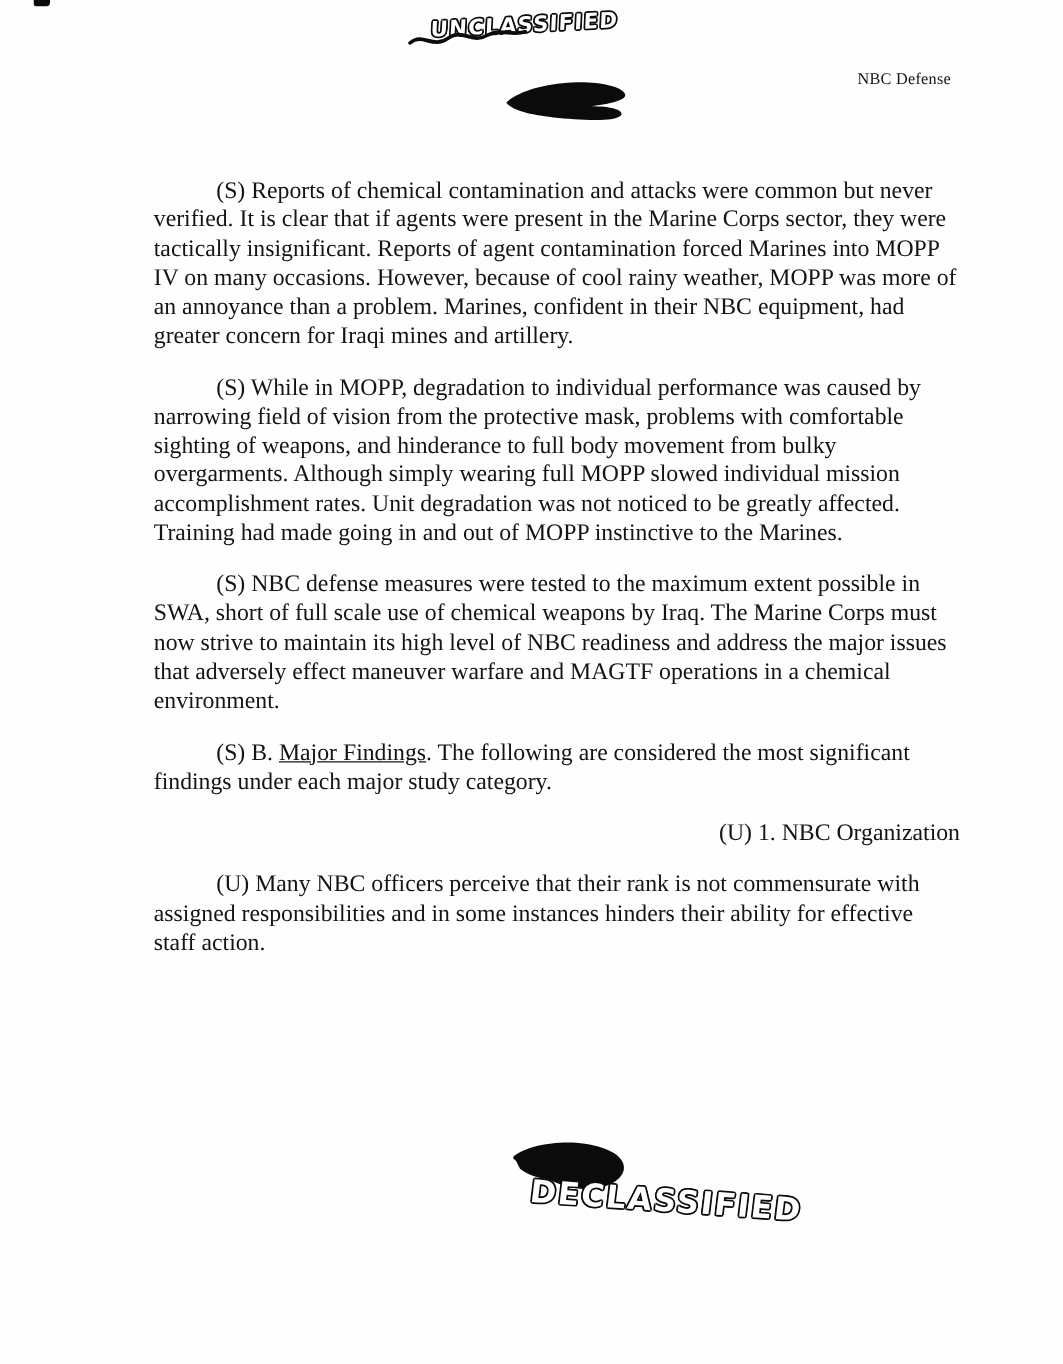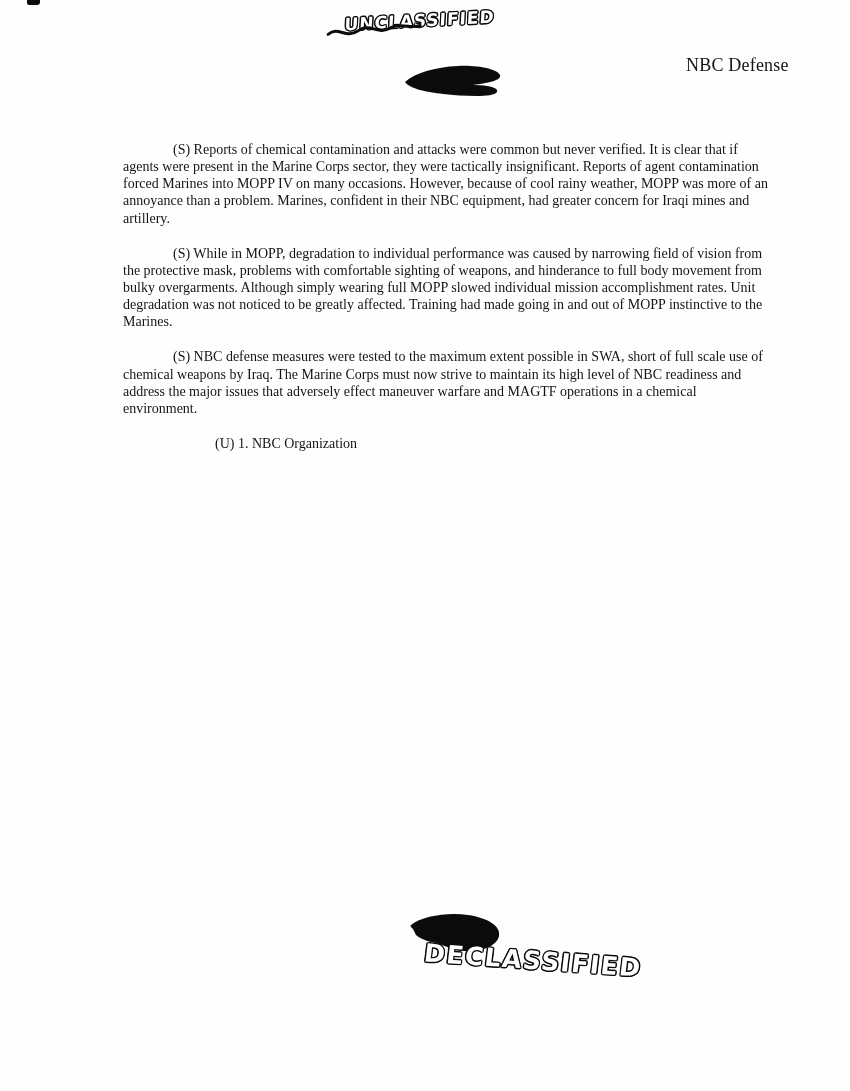--- a/index.html
+++ b/index.html
@@ -55,21 +55,21 @@
   .top-stamp svg.strike {
     position: absolute;
     left: -18px;
     top: 2px;
     pointer-events: none;
   }
   .header-label {
     position: absolute;
     left: 686px;
     top: 55px;
-    font-size: 18px;
+    font-size: 13px;
     letter-spacing: 0.2px;
   }
   .scribble-top {
     position: absolute;
     left: 403px;
     top: 62px;
   }
   .scribble-bottom {
     position: absolute;
     left: 408px;
@@ -84,32 +84,33 @@
   .declassified .stamp-text {
     font-size: 25px;
     letter-spacing: 1.5px;
   }
   
   .content {
     position: absolute;
     left: 123px;
     top: 141px;
     width: 645px;
-    font-size: 14px;
+    font-size: 19px;
     line-height: 1.225;
     text-align: left;
   }
   .para {
     margin: 0 0 18px 0;
     text-indent: 50px;
   }
   .heading {
     margin: 0 0 18px 0;
     padding-left: 92px;
     text-indent: 0;
+    text-align: right;
   }
   .u {
     text-decoration: underline;
   }
 </style>
 </head>
 <body>
 
 <div class="page">
 
@@ -125,21 +126,23 @@
   <div class="header-label">NBC Defense</div>
 
   <svg class="scribble-top" width="100" height="38" viewBox="0 0 100 38">
     <path d="M2,20 C 12,11 32,5 55,4 C 75,3 94,7 97,13 C 99,18 86,21 70,23 C 86,23 96,26 94,30 C 90,36 60,34 40,32 C 24,30 7,27 2,20 Z" fill="#0b0b0b"></path>
   </svg>
 
   <main class="content">
     <p class="para">(S) Reports of chemical contamination and attacks were common but never verified.  It is clear that if agents were present in the Marine Corps sector, they were tactically insignificant.  Reports of agent contamination forced Marines into MOPP IV on many occasions.  However, because of cool rainy weather, MOPP was more of an annoyance than a problem.  Marines, confident in their NBC equipment, had greater concern for Iraqi mines and artillery.</p>
     <p class="para">(S) While in MOPP, degradation to individual performance was caused by narrowing field of vision from the protective mask, problems with comfortable sighting of weapons, and hinderance to full body movement from bulky overgarments.  Although simply wearing full MOPP slowed individual mission accomplishment rates.  Unit degradation was not noticed to be greatly affected.  Training had made going in and out of MOPP instinctive to the Marines.</p>
     <p class="para">(S) NBC defense measures were tested to the maximum extent possible in SWA, short of full scale use of chemical weapons by Iraq.  The Marine Corps must now strive to maintain its high level of NBC readiness and address the major issues that adversely effect maneuver warfare and MAGTF operations in a chemical environment.</p>
+    <p class="para"><span>(S) B.  </span><span class="u">Major Findings</span><span>. The following are considered the most significant findings under each major study category.</span></p>
     <p class="heading">(U) 1.  NBC Organization</p>
+    <p class="para">(U) Many NBC officers perceive that their rank is not commensurate with assigned responsibilities and in some instances hinders their ability for effective staff action.</p>
   </main>
 
   <svg class="scribble-bottom" width="95" height="48" viewBox="0 0 95 48">
     <path d="M3,15 C 14,6 40,2 60,5 C 80,8 93,16 91,26 C 89,36 72,43 56,41 C 40,39 20,30 10,22 C 6,19 1,17 3,15 Z" fill="#0b0b0b"></path>
     <path d="M3,15 C 10,20 22,28 34,33 C 26,34 14,30 8,25 Z" fill="#0b0b0b"></path>
   </svg>
 
   <div class="declassified">
     <span class="stamp-text">DECLASSIFIED</span>
   </div>

